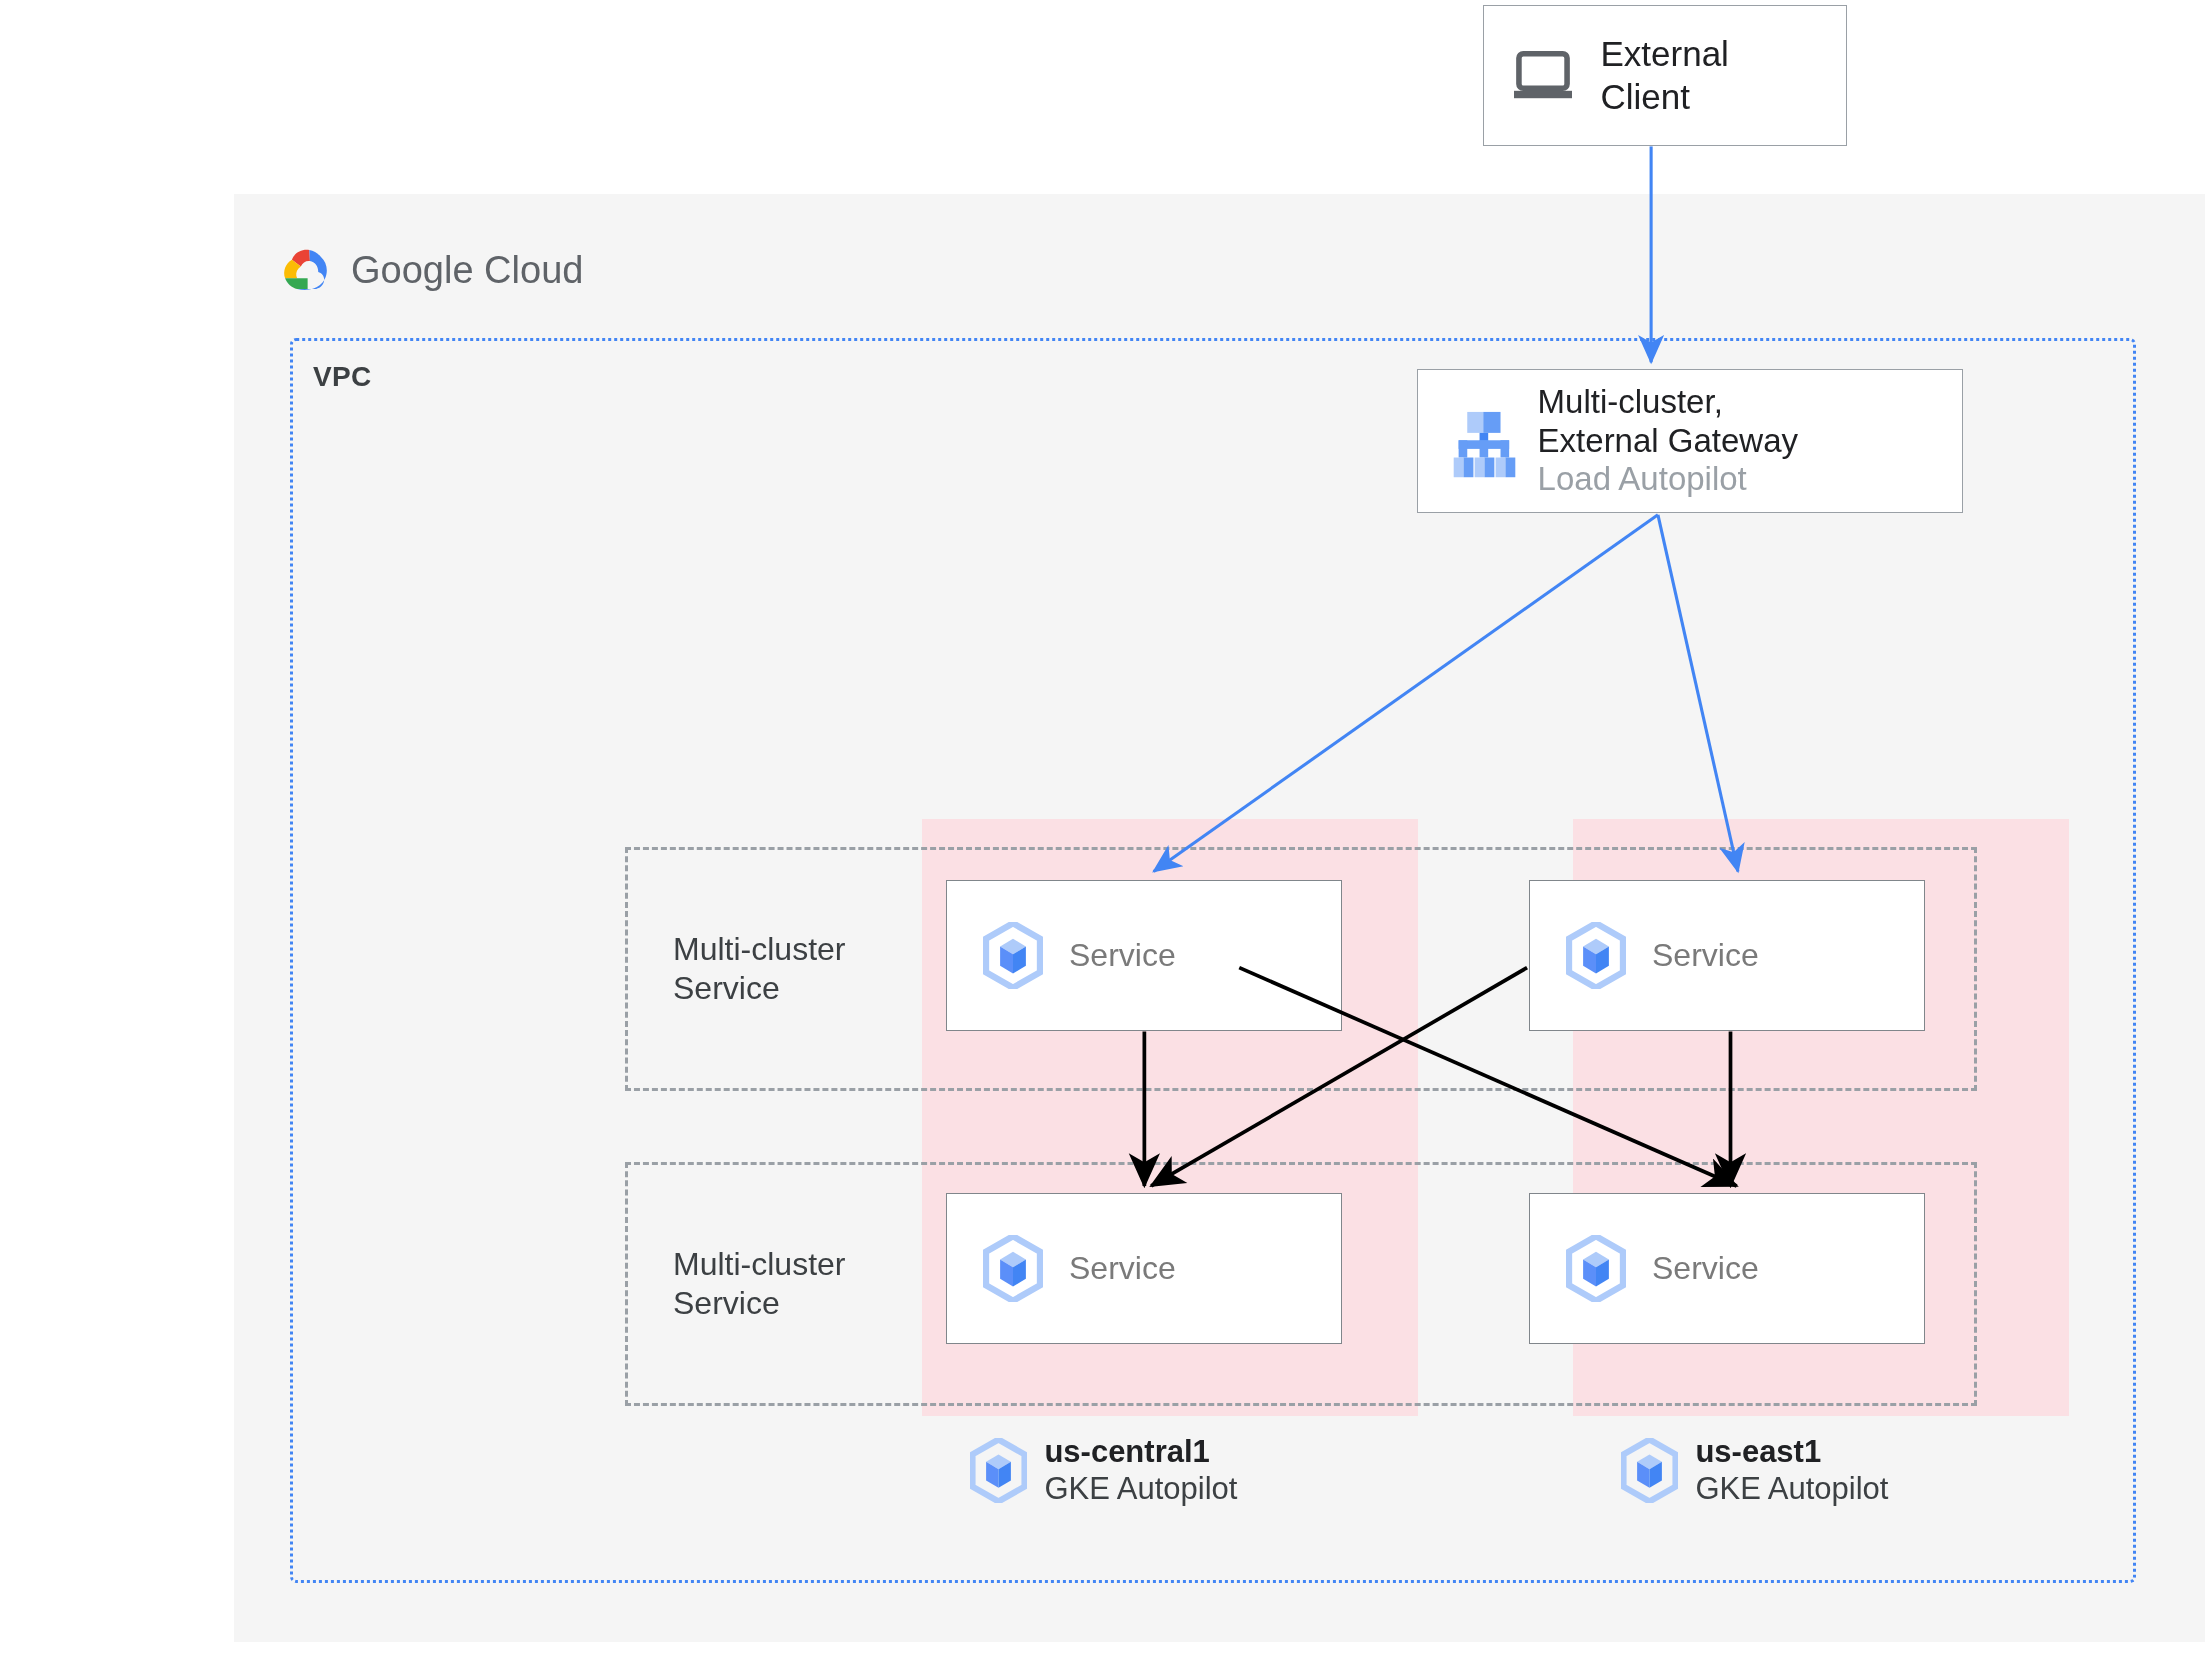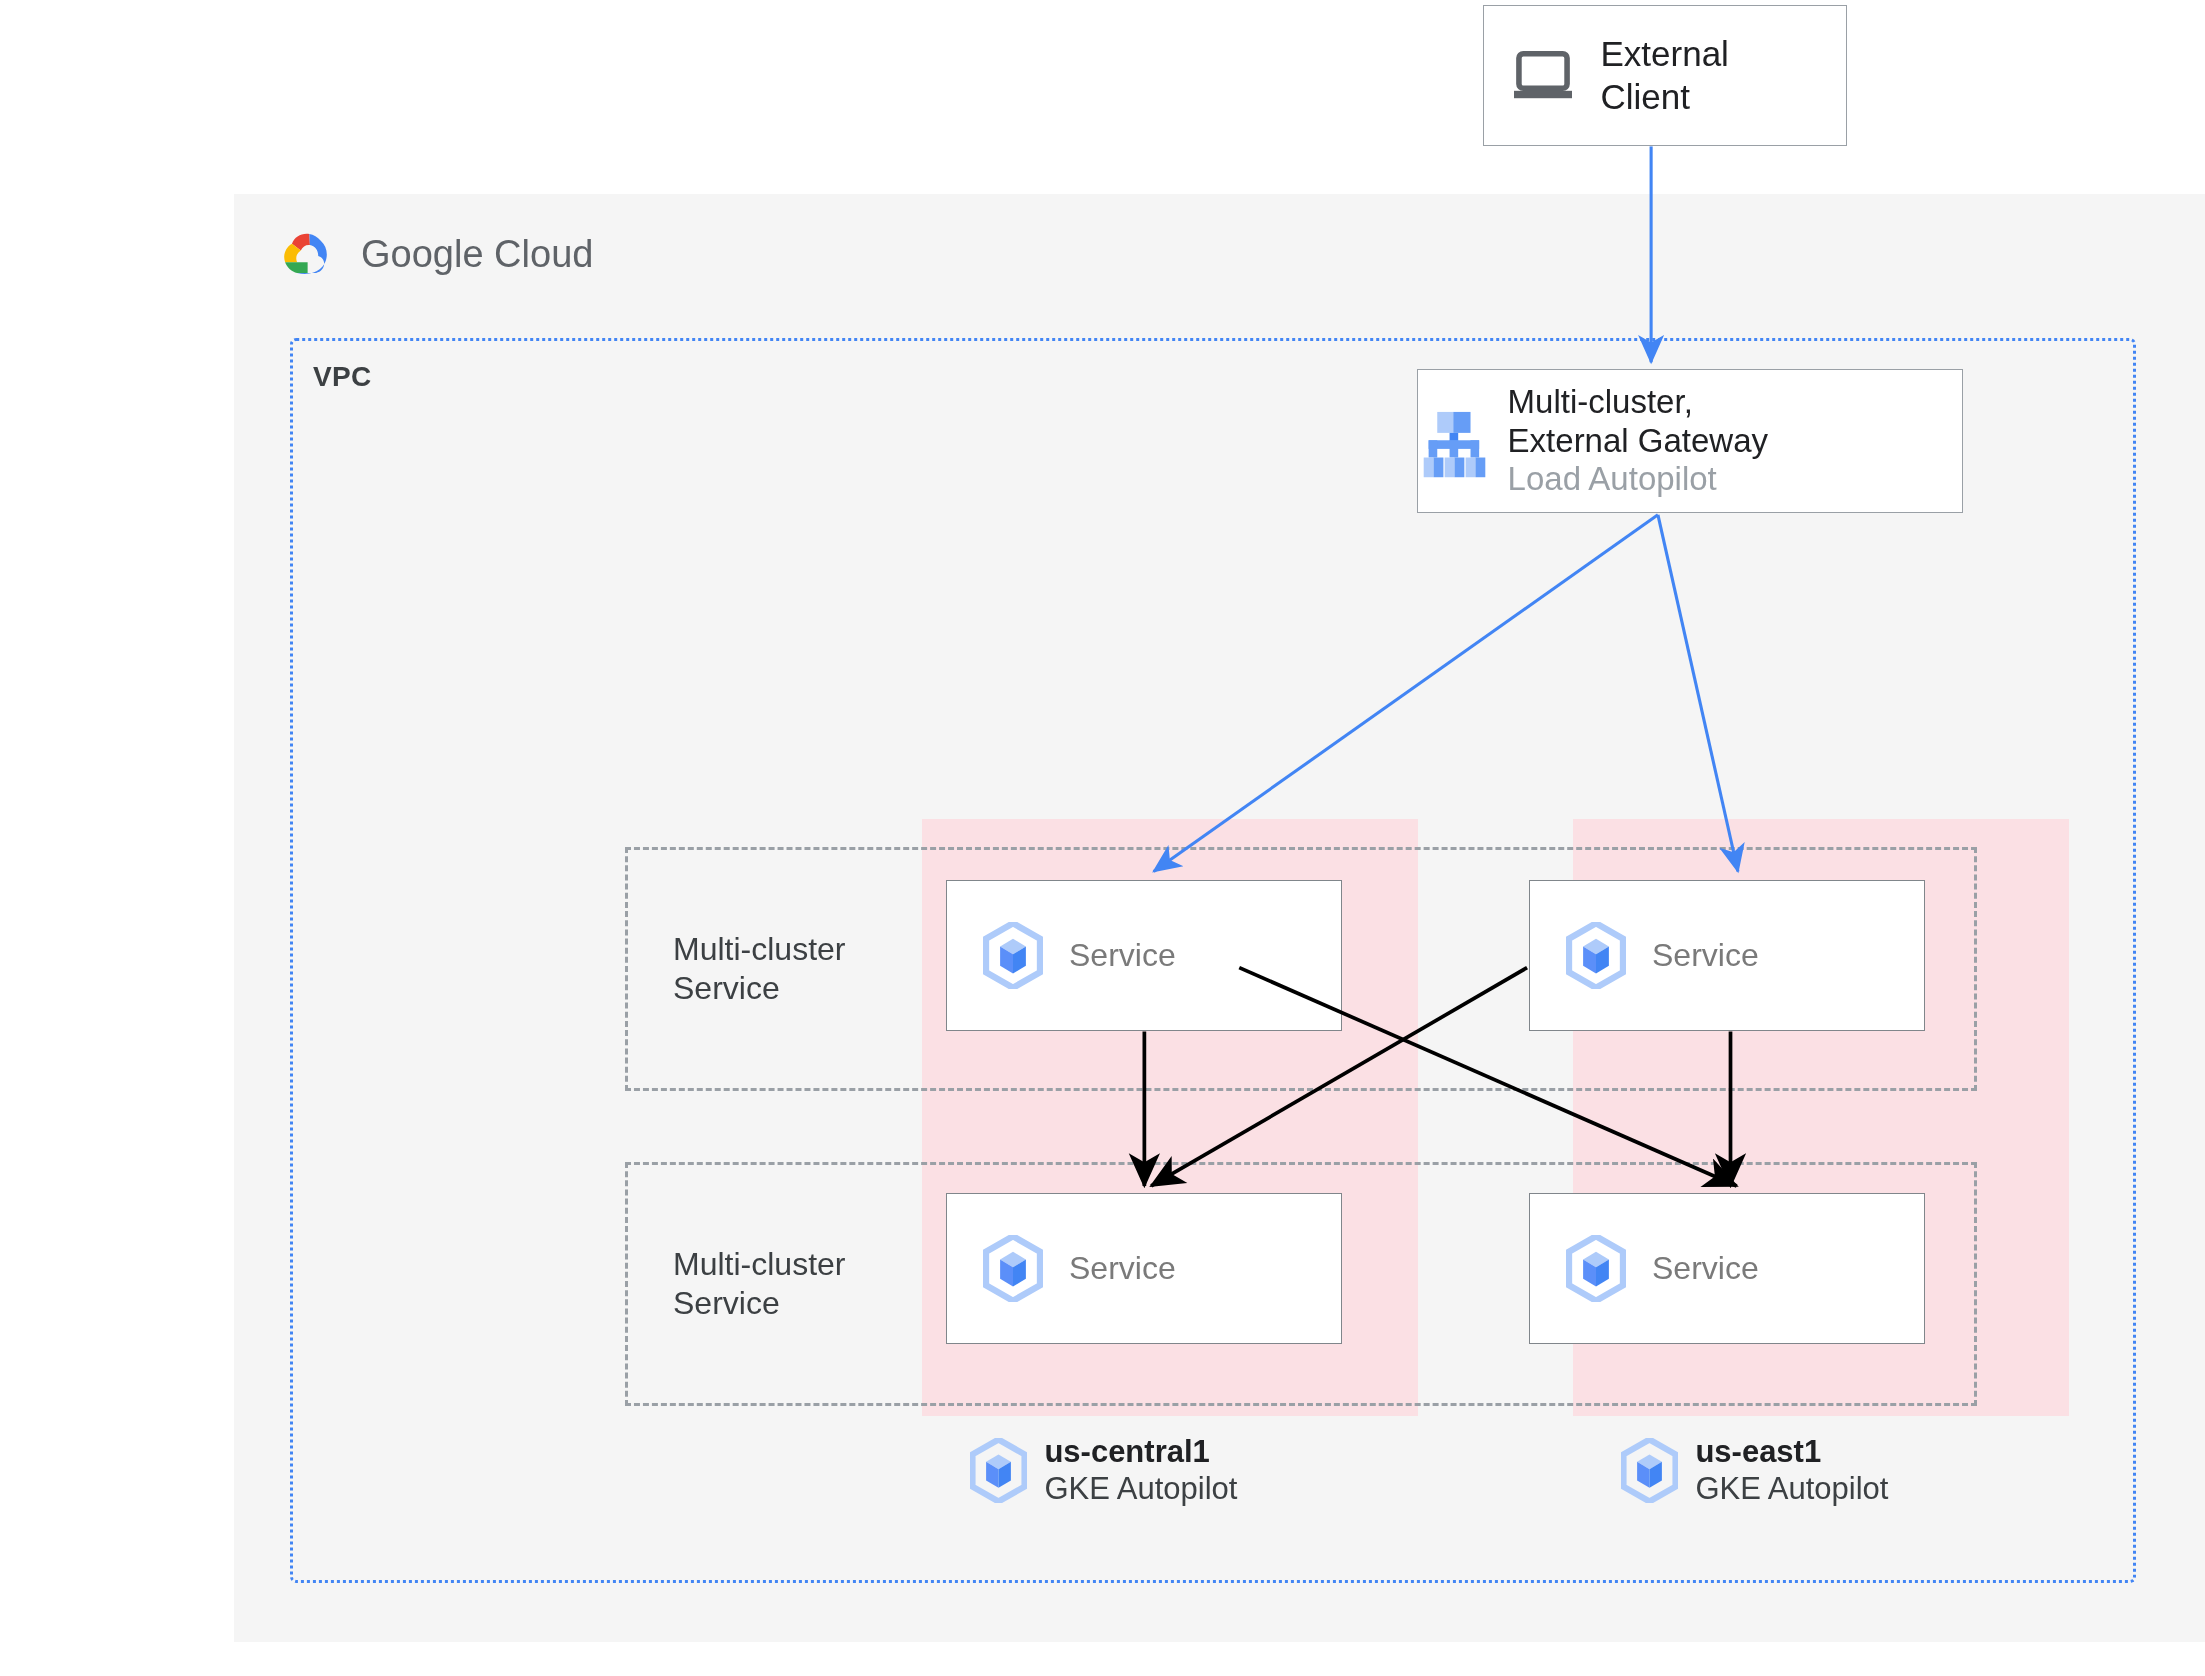--- a/index.html
+++ b/index.html
@@ -41,25 +41,25 @@
   .vpc-label {
     left: 313px; top: 361px;
     font-size: 28px;
     font-weight: bold;
     color: #3c4043;
     letter-spacing: 0.3px;
   }
 
   
   .gc-logo-wrap {
-    left: 278px; top: 220px;
+    left: 278px; top: 236px;
     width: 434px; height: 68px;
     display: flex;
     align-items: center;
-    gap: 26px;
+    gap: 16px;
     text-align: center;
   }
   .gc-logo-mark { width: 57px; height: 57px; flex: 0 0 auto; }
   .gc-logo-text {
     font-size: 38px;
     color: #5f6368;
     letter-spacing: 0px;
     white-space: nowrap;
   }
 
@@ -82,21 +82,21 @@
   }
 
   
   .lb-box {
     left: 1417px; top: 369px;
     width: 546px; height: 144px;
     background: #ffffff;
     border: 1.9px solid #9aa0a6;
     display: flex;
     align-items: center;
-    padding-left: 2px;
+    padding-left: 32px;
     gap: 18.6px;
   }
   .lb-texts { display: flex; flex-direction: column; }
   .lb-title {
     font-size: 33px;
     color: #202124;
     line-height: 1.18;
     white-space: nowrap;
   }
   .lb-sub {

